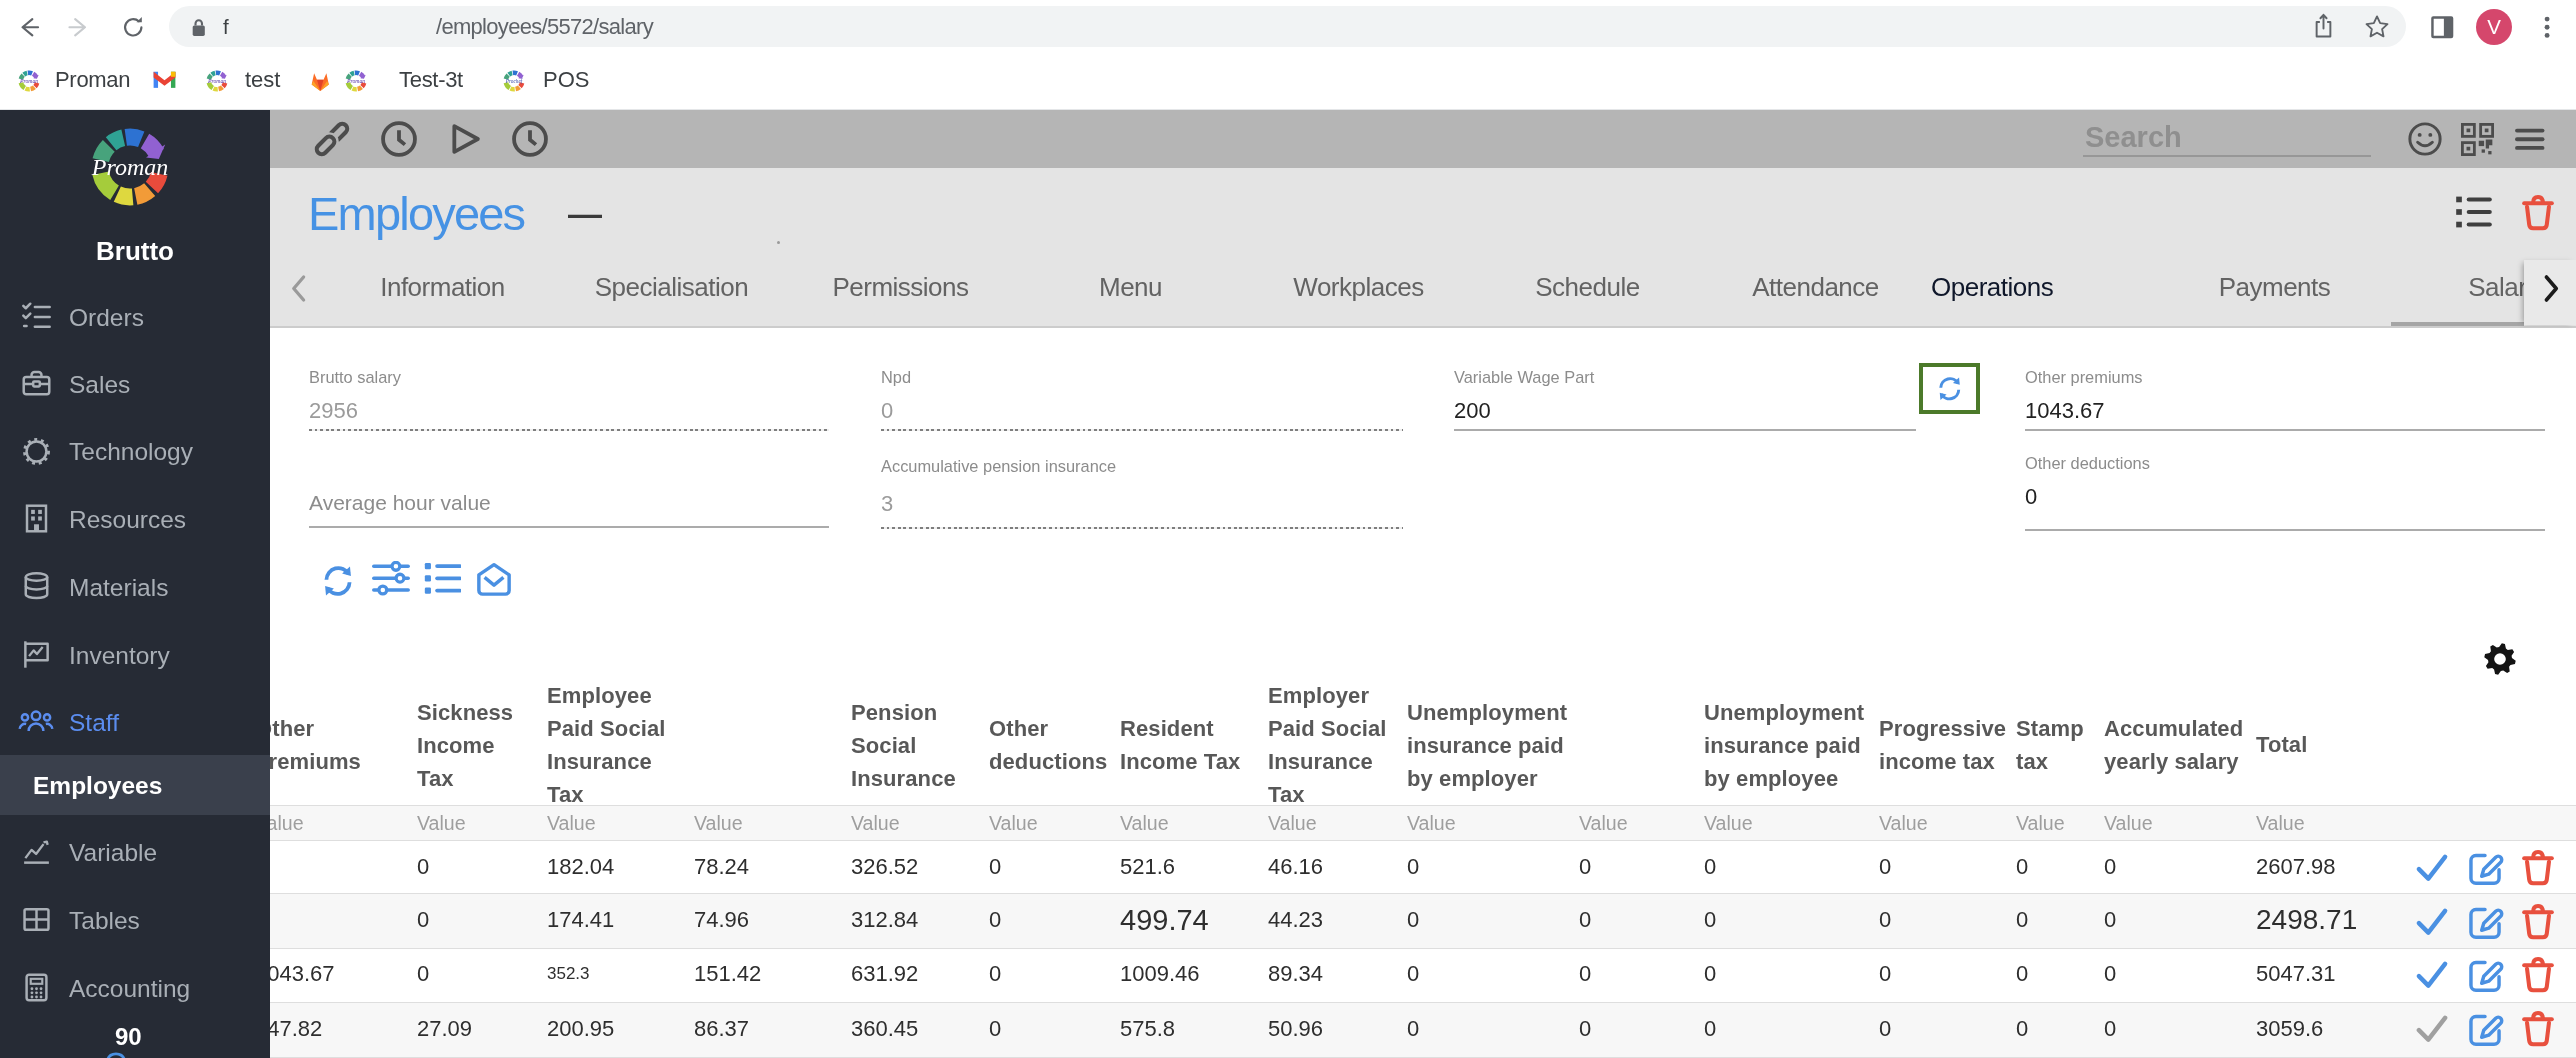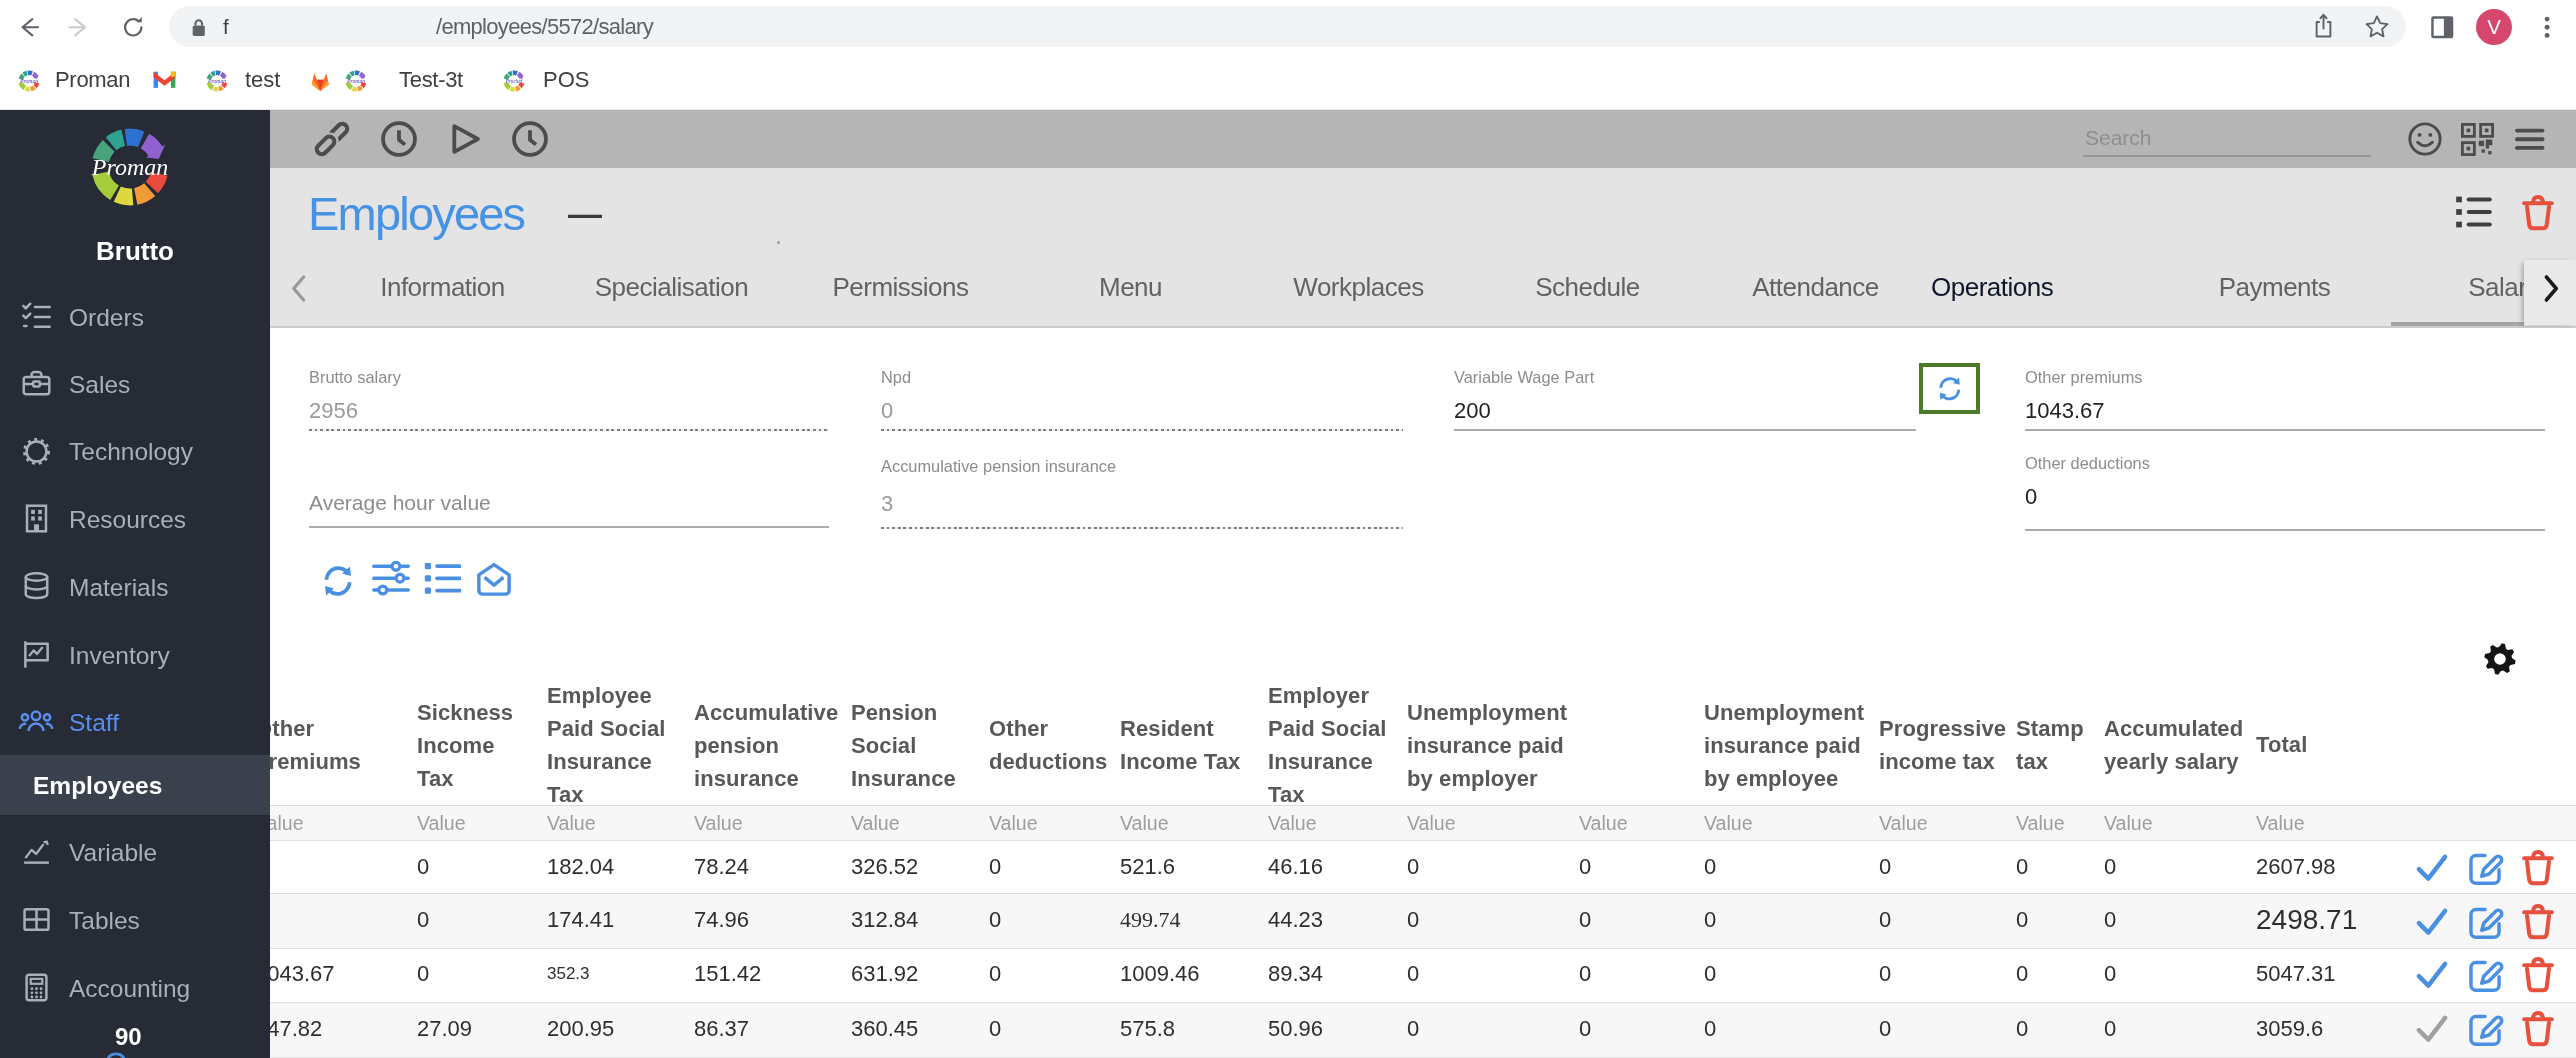--- a/index.html
+++ b/index.html
@@ -158,21 +158,21 @@
       <svg width="38" height="38" viewBox="0 0 46 46">
         <path d="M12.5 7.5 L41 23 L12.5 38.5 Z" fill="none" stroke="#4c4c4c" stroke-width="4.6" stroke-linejoin="round"></path>
       </svg>
     </div>
     <div style="position:absolute;left:511px;top:120px;">
       <svg width="38" height="38" viewBox="0 0 46 46">
         <circle cx="23" cy="23" r="19.3" fill="none" stroke="#4c4c4c" stroke-width="4.6"></circle>
 <path d="M23 12.5 V24 l7.2 5.8" fill="none" stroke="#4c4c4c" stroke-width="4.6"></path>
       </svg>
     </div>
-    <div style="position:absolute;left:2085px;top:121px;font-size:21px;line-height:33px;color:#8f8f8f;font-weight:400;white-space:nowrap;">Search</div>
+    <div style="position:absolute;left:2085px;top:121px;font-size:29px;line-height:33px;color:#8f8f8f;font-weight:700;white-space:nowrap;">Search</div>
     <div style="position:absolute;left:2083px;top:155px;width:288px;height:1.6px;background:#979797"></div>
     <div style="position:absolute;left:2407px;top:121px;">
       <svg width="36" height="36" viewBox="0 0 44 44">
         <circle cx="22" cy="22" r="18.5" fill="none" stroke="#4c4c4c" stroke-width="3.6"></circle>
 <circle cx="15.5" cy="17" r="2.4" fill="#4c4c4c"></circle>
         <circle cx="28.5" cy="17" r="2.4" fill="#4c4c4c"></circle>
 <path d="M13 26 q9 8.5 18 0" fill="none" stroke="#4c4c4c" stroke-width="3.6" stroke-linecap="round"></path>
       </svg>
     </div>
     <div style="position:absolute;left:2461px;top:123px;">
@@ -328,42 +328,41 @@
     <div style="position:absolute;left:417px;top:854px;font-size:22px;line-height:26px;color:#2e2e2e;font-weight:400;white-space:nowrap;">0</div>
     <div style="position:absolute;left:417px;top:907px;font-size:22px;line-height:26px;color:#2e2e2e;font-weight:400;white-space:nowrap;">0</div>
     <div style="position:absolute;left:417px;top:961px;font-size:22px;line-height:26px;color:#2e2e2e;font-weight:400;white-space:nowrap;">0</div>
     <div style="position:absolute;left:417px;top:1016px;font-size:22px;line-height:26px;color:#2e2e2e;font-weight:400;white-space:nowrap;">27.09</div>
     <div style="position:absolute;left:547px;top:679px;font-size:22px;line-height:33px;font-weight:700;color:#585858;white-space:nowrap;letter-spacing:0.1px">Employee<br>Paid Social<br>Insurance<br>Tax</div>
     <div style="position:absolute;left:547px;top:811px;font-size:19.6px;line-height:24px;color:#9e9e9e;font-weight:400;white-space:nowrap;">Value</div>
     <div style="position:absolute;left:547px;top:854px;font-size:22px;line-height:26px;color:#2e2e2e;font-weight:400;white-space:nowrap;">182.04</div>
     <div style="position:absolute;left:547px;top:907px;font-size:22px;line-height:26px;color:#2e2e2e;font-weight:400;white-space:nowrap;">174.41</div>
     <div style="position:absolute;left:547px;top:961px;font-size:17px;line-height:26px;color:#2e2e2e;font-weight:400;white-space:nowrap;">352.3</div>
     <div style="position:absolute;left:547px;top:1016px;font-size:22px;line-height:26px;color:#2e2e2e;font-weight:400;white-space:nowrap;">200.95</div>
-    <div style="position:absolute;left:694px;top:696px;font-size:22px;line-height:33px;font-weight:700;color:#585858;white-space:nowrap;letter-spacing:0.1px">Accumulative<br>pension<br>insurance</div>
     <div style="position:absolute;left:694px;top:811px;font-size:19.6px;line-height:24px;color:#9e9e9e;font-weight:400;white-space:nowrap;">Value</div>
     <div style="position:absolute;left:694px;top:854px;font-size:22px;line-height:26px;color:#2e2e2e;font-weight:400;white-space:nowrap;">78.24</div>
     <div style="position:absolute;left:694px;top:907px;font-size:22px;line-height:26px;color:#2e2e2e;font-weight:400;white-space:nowrap;">74.96</div>
     <div style="position:absolute;left:694px;top:961px;font-size:22px;line-height:26px;color:#2e2e2e;font-weight:400;white-space:nowrap;">151.42</div>
     <div style="position:absolute;left:694px;top:1016px;font-size:22px;line-height:26px;color:#2e2e2e;font-weight:400;white-space:nowrap;">86.37</div>
     <div style="position:absolute;left:851px;top:696px;font-size:22px;line-height:33px;font-weight:700;color:#585858;white-space:nowrap;letter-spacing:0.1px">Pension<br>Social<br>Insurance</div>
     <div style="position:absolute;left:851px;top:811px;font-size:19.6px;line-height:24px;color:#9e9e9e;font-weight:400;white-space:nowrap;">Value</div>
     <div style="position:absolute;left:851px;top:854px;font-size:22px;line-height:26px;color:#2e2e2e;font-weight:400;white-space:nowrap;">326.52</div>
     <div style="position:absolute;left:851px;top:907px;font-size:22px;line-height:26px;color:#2e2e2e;font-weight:400;white-space:nowrap;">312.84</div>
     <div style="position:absolute;left:851px;top:961px;font-size:22px;line-height:26px;color:#2e2e2e;font-weight:400;white-space:nowrap;">631.92</div>
     <div style="position:absolute;left:851px;top:1016px;font-size:22px;line-height:26px;color:#2e2e2e;font-weight:400;white-space:nowrap;">360.45</div>
     <div style="position:absolute;left:989px;top:712px;font-size:22px;line-height:33px;font-weight:700;color:#585858;white-space:nowrap;letter-spacing:0.1px">Other<br>deductions</div>
     <div style="position:absolute;left:989px;top:811px;font-size:19.6px;line-height:24px;color:#9e9e9e;font-weight:400;white-space:nowrap;">Value</div>
     <div style="position:absolute;left:989px;top:854px;font-size:22px;line-height:26px;color:#2e2e2e;font-weight:400;white-space:nowrap;">0</div>
     <div style="position:absolute;left:989px;top:907px;font-size:22px;line-height:26px;color:#2e2e2e;font-weight:400;white-space:nowrap;">0</div>
     <div style="position:absolute;left:989px;top:961px;font-size:22px;line-height:26px;color:#2e2e2e;font-weight:400;white-space:nowrap;">0</div>
     <div style="position:absolute;left:989px;top:1016px;font-size:22px;line-height:26px;color:#2e2e2e;font-weight:400;white-space:nowrap;">0</div>
     <div style="position:absolute;left:1120px;top:712px;font-size:22px;line-height:33px;font-weight:700;color:#585858;white-space:nowrap;letter-spacing:0.1px">Resident<br>Income Tax</div>
     <div style="position:absolute;left:1120px;top:811px;font-size:19.6px;line-height:24px;color:#9e9e9e;font-weight:400;white-space:nowrap;">Value</div>
     <div style="position:absolute;left:1120px;top:854px;font-size:22px;line-height:26px;color:#2e2e2e;font-weight:400;white-space:nowrap;">521.6</div>
-    <div style="position:absolute;left:1120px;top:907px;font-size:22px;line-height:26px;color:#2e2e2e;font-weight:400;white-space:nowrap;font-family:Liberation Serif, serif;">499.74</div>
+    <div style="position:absolute;left:1120px;top:907px;font-size:29px;line-height:26px;color:#2e2e2e;font-weight:400;white-space:nowrap;">499.74</div>
     <div style="position:absolute;left:1120px;top:961px;font-size:22px;line-height:26px;color:#2e2e2e;font-weight:400;white-space:nowrap;">1009.46</div>
     <div style="position:absolute;left:1120px;top:1016px;font-size:22px;line-height:26px;color:#2e2e2e;font-weight:400;white-space:nowrap;">575.8</div>
     <div style="position:absolute;left:1268px;top:679px;font-size:22px;line-height:33px;font-weight:700;color:#585858;white-space:nowrap;letter-spacing:0.1px">Employer<br>Paid Social<br>Insurance<br>Tax</div>
     <div style="position:absolute;left:1268px;top:811px;font-size:19.6px;line-height:24px;color:#9e9e9e;font-weight:400;white-space:nowrap;">Value</div>
     <div style="position:absolute;left:1268px;top:854px;font-size:22px;line-height:26px;color:#2e2e2e;font-weight:400;white-space:nowrap;">46.16</div>
     <div style="position:absolute;left:1268px;top:907px;font-size:22px;line-height:26px;color:#2e2e2e;font-weight:400;white-space:nowrap;">44.23</div>
     <div style="position:absolute;left:1268px;top:961px;font-size:22px;line-height:26px;color:#2e2e2e;font-weight:400;white-space:nowrap;">89.34</div>
     <div style="position:absolute;left:1268px;top:1016px;font-size:22px;line-height:26px;color:#2e2e2e;font-weight:400;white-space:nowrap;">50.96</div>
     <div style="position:absolute;left:1407px;top:696px;font-size:22px;line-height:33px;font-weight:700;color:#585858;white-space:nowrap;letter-spacing:0.1px">Unemployment<br>insurance paid<br>by employer</div>
     <div style="position:absolute;left:1407px;top:811px;font-size:19.6px;line-height:24px;color:#9e9e9e;font-weight:400;white-space:nowrap;">Value</div>

